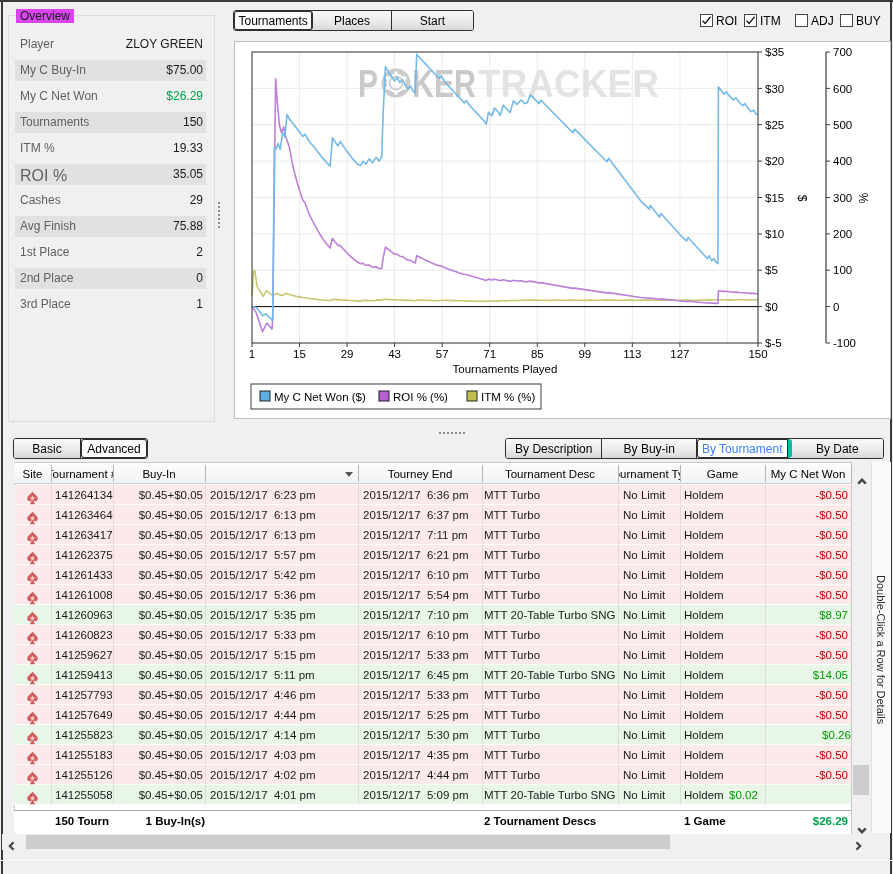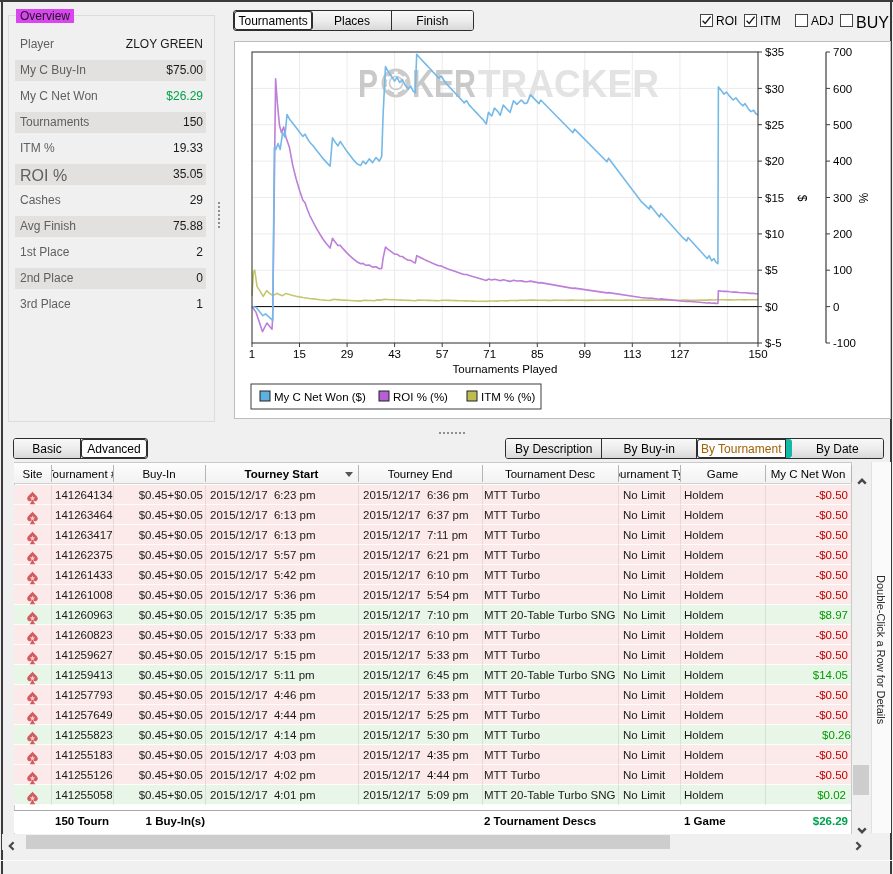--- a/index.html
+++ b/index.html
@@ -44,21 +44,21 @@
 <div style="position:absolute;left:218px;top:206px;width:2px;height:2px;background:#8f8f8f"></div>
 <div style="position:absolute;left:218px;top:210px;width:2px;height:2px;background:#8f8f8f"></div>
 <div style="position:absolute;left:218px;top:214px;width:2px;height:2px;background:#8f8f8f"></div>
 <div style="position:absolute;left:218px;top:218px;width:2px;height:2px;background:#8f8f8f"></div>
 <div style="position:absolute;left:218px;top:222px;width:2px;height:2px;background:#8f8f8f"></div>
 <div style="position:absolute;left:218px;top:226px;width:2px;height:2px;background:#8f8f8f"></div>
 
 <div style="position:absolute;left:233px;top:10px;width:241px;height:21px;border:1px solid #2e2e2e;border-radius:3px;overflow:hidden;display:flex;box-sizing:border-box;background:#fff">
     <div style="width:80px;background:#fdfdfd;border-right:1px solid #2e2e2e;box-shadow:inset 0 0 0 1px #2e2e2e;border-radius:3px;display:flex;align-items:center;justify-content:center;font-size:12px;color:#000;box-sizing:border-box">Tournaments</div>
     <div style="width:79px;background:linear-gradient(#f8f8f8,#ebebeb 55%,#d8d8d8);border-right:1px solid #2e2e2e;display:flex;align-items:center;justify-content:center;font-size:12px;color:#000;box-sizing:border-box">Places</div>
-    <div style="width:82px;background:linear-gradient(#f8f8f8,#ebebeb 55%,#d8d8d8);display:flex;align-items:center;justify-content:center;font-size:12px;color:#000;box-sizing:border-box">Finish</div>
+    <div style="width:82px;background:linear-gradient(#f8f8f8,#ebebeb 55%,#d8d8d8);display:flex;align-items:center;justify-content:center;font-size:12px;color:#000;box-sizing:border-box">Start</div>
   </div>
 <div style="position:absolute;left:700px;top:14px;width:60px;height:14px">
     <svg width="13" height="13" viewBox="0 0 13 13" style="position:absolute;left:0;top:0">
       <rect x="0.5" y="0.5" width="12" height="12" fill="#fff" stroke="#454545"></rect>
       <path d="M2.6 6.8 L5.2 9.4 L10.6 2.6" fill="none" stroke="#1a1a1a" stroke-width="1.4"></path>
     </svg>
     <span style="position:absolute;left:16px;top:0px;font-size:12px;color:#000">ROI</span>
   </div>
 <div style="position:absolute;left:744px;top:14px;width:60px;height:14px">
     <svg width="13" height="13" viewBox="0 0 13 13" style="position:absolute;left:0;top:0">
@@ -70,21 +70,21 @@
 <div style="position:absolute;left:795px;top:14px;width:60px;height:14px">
     <svg width="13" height="13" viewBox="0 0 13 13" style="position:absolute;left:0;top:0">
       <rect x="0.5" y="0.5" width="12" height="12" fill="#fff" stroke="#454545"></rect>
     </svg>
     <span style="position:absolute;left:16px;top:0px;font-size:12px;color:#000">ADJ</span>
   </div>
 <div style="position:absolute;left:840px;top:14px;width:60px;height:14px">
     <svg width="13" height="13" viewBox="0 0 13 13" style="position:absolute;left:0;top:0">
       <rect x="0.5" y="0.5" width="12" height="12" fill="#fff" stroke="#454545"></rect>
     </svg>
-    <span style="position:absolute;left:16px;top:0px;font-size:16px;color:#000">BUY</span>
+    <span style="position:absolute;left:16px;top:0px;font-size:12px;color:#000">BUY</span>
   </div>
 
 <div style="position:absolute;left:234px;top:41px;width:657px;height:378px;background:#ffffff;border:1px solid #bdbdbd">
 <svg width="657" height="378" viewBox="0 0 657 378" style="position:absolute;left:0;top:0;font-family:'Liberation Sans',sans-serif">
 <rect x="17.0" y="10.0" width="506.0" height="291.0" fill="#ffffff"></rect>
 <line x1="64.5" y1="10.0" x2="64.5" y2="301.0" stroke="#ebebeb" stroke-width="1"></line>
 <line x1="112.1" y1="10.0" x2="112.1" y2="301.0" stroke="#ebebeb" stroke-width="1"></line>
 <line x1="159.6" y1="10.0" x2="159.6" y2="301.0" stroke="#ebebeb" stroke-width="1"></line>
 <line x1="207.2" y1="10.0" x2="207.2" y2="301.0" stroke="#ebebeb" stroke-width="1"></line>
 <line x1="254.7" y1="10.0" x2="254.7" y2="301.0" stroke="#ebebeb" stroke-width="1"></line>
@@ -199,31 +199,30 @@
 <div style="position:absolute;left:459px;top:432px;width:2px;height:2px;background:#8f8f8f"></div>
 <div style="position:absolute;left:463px;top:432px;width:2px;height:2px;background:#8f8f8f"></div>
 
 <div style="position:absolute;left:13px;top:438px;width:135px;height:21px;border:1px solid #2e2e2e;border-radius:3px;overflow:hidden;display:flex;box-sizing:border-box;background:#fff">
     <div style="width:68px;background:linear-gradient(#f8f8f8,#ebebeb 55%,#d8d8d8);border-right:1px solid #2e2e2e;display:flex;align-items:center;justify-content:center;font-size:12px;color:#000;box-sizing:border-box">Basic</div>
     <div style="width:67px;background:#fdfdfd;box-shadow:inset 0 0 0 1px #2e2e2e;border-radius:3px;display:flex;align-items:center;justify-content:center;font-size:12px;color:#000;box-sizing:border-box">Advanced</div>
   </div>
 <div style="position:absolute;left:505px;top:438px;width:379px;height:21px;border:1px solid #2e2e2e;border-radius:3px;overflow:hidden;display:flex;box-sizing:border-box;background:#fff">
     <div style="width:97px;background:linear-gradient(#f8f8f8,#ebebeb 55%,#d8d8d8);border-right:1px solid #2e2e2e;display:flex;align-items:center;justify-content:center;font-size:12px;color:#000;box-sizing:border-box">By Description</div>
     <div style="width:95px;background:linear-gradient(#f8f8f8,#ebebeb 55%,#d8d8d8);border-right:1px solid #2e2e2e;display:flex;align-items:center;justify-content:center;font-size:12px;color:#000;box-sizing:border-box">By Buy-in</div>
-    <div style="width:95px;background:#fdfdfd;border-right:6px solid #14b8a6;box-shadow:inset 0 0 0 1px #2e2e2e;border-radius:3px;display:flex;align-items:center;justify-content:center;font-size:12px;color:#a16207;box-sizing:border-box">By Tournament</div>
+    <div style="width:95px;background:#fdfdfd;border-right:4px solid #14b8a6;box-shadow:inset 0 0 0 1px #2e2e2e;border-radius:3px;display:flex;align-items:center;justify-content:center;font-size:12px;color:#3b82f6;box-sizing:border-box">By Tournament</div>
     <div style="width:92px;background:linear-gradient(#f8f8f8,#ebebeb 55%,#d8d8d8);display:flex;align-items:center;justify-content:center;font-size:12px;color:#000;box-sizing:border-box">By Date</div>
   </div>
 
 <div style="position:absolute;left:14px;top:462px;width:838px;height:372px;border:1px solid #c9c9c9;border-bottom:none;background:#fff"></div>
 
 <div style="position:absolute;left:14px;top:463px;width:837px;height:21px;background:linear-gradient(#fdfdfd,#f2f2f2);border-bottom:1px solid #cfcfcf">
 <div style="position:absolute;left:0px;top:0;width:37px;height:21px;overflow:hidden;display:flex;align-items:center;justify-content:center;white-space:nowrap;font-size:11.5px">Site</div>
 <div style="position:absolute;left:37px;top:0;width:62px;height:21px;overflow:hidden;display:flex;align-items:center;justify-content:center;white-space:nowrap;font-size:11.5px">Tournament #</div>
 <div style="position:absolute;left:99px;top:0;width:92px;height:21px;overflow:hidden;display:flex;align-items:center;justify-content:center;white-space:nowrap;font-size:11.5px">Buy-In</div>
-<div style="position:absolute;left:191px;top:0;width:153px;height:21px;font-weight:bold;overflow:hidden;display:flex;align-items:center;justify-content:center;white-space:nowrap;font-size:11.5px">Tourney Start</div>
 <div style="position:absolute;left:344px;top:0;width:124px;height:21px;overflow:hidden;display:flex;align-items:center;justify-content:center;white-space:nowrap;font-size:11.5px">Tourney End</div>
 <div style="position:absolute;left:468px;top:0;width:136px;height:21px;overflow:hidden;display:flex;align-items:center;justify-content:center;white-space:nowrap;font-size:11.5px">Tournament Desc</div>
 <div style="position:absolute;left:604px;top:0;width:62px;height:21px;overflow:hidden;display:flex;align-items:center;justify-content:center;white-space:nowrap;font-size:11.5px">Tournament Typ</div>
 <div style="position:absolute;left:666px;top:0;width:85px;height:21px;overflow:hidden;display:flex;align-items:center;justify-content:center;white-space:nowrap;font-size:11.5px">Game</div>
 <div style="position:absolute;left:751px;top:0;width:86px;height:21px;overflow:hidden;display:flex;align-items:center;justify-content:center;white-space:nowrap;font-size:11.5px">My C Net Won</div>
 <div style="position:absolute;left:331px;top:9px;width:0;height:0;border-left:4px solid transparent;border-right:4px solid transparent;border-top:5px solid #555"></div>
 <div style="position:absolute;left:37px;top:2px;width:1px;height:17px;background:#b5b5b5"></div>
 <div style="position:absolute;left:99px;top:2px;width:1px;height:17px;background:#b5b5b5"></div>
 <div style="position:absolute;left:191px;top:2px;width:1px;height:17px;background:#b5b5b5"></div>
 <div style="position:absolute;left:344px;top:2px;width:1px;height:17px;background:#b5b5b5"></div>
@@ -449,21 +448,21 @@
         <path d="M6.5 0.5 C5.3 3.0 1.2 4.8 1.2 7.6 a2.6 2.6 0 0 0 4.3 2.0 C5.3 11.3 4.5 12.4 3.5 13.2 h6 C8.5 12.4 7.7 11.3 7.5 9.6 a2.6 2.6 0 0 0 4.3 -2.0 C11.8 4.8 7.7 3.0 6.5 0.5 Z" fill="#d05b60"></path>
         <path d="M6.5 4.2 L7.2 6.3 L9.3 6.6 L7.5 7.9 L8.2 10 L6.5 8.7 L4.8 10 L5.5 7.9 L3.7 6.6 L5.8 6.3 Z" fill="#f3cdc4"></path>
       </svg></div>
 <div class="c" style="left:41px;width:58px">1412550581</div>
 <div class="c" style="left:99px;width:90px;text-align:right">$0.45+$0.05</div>
 <div class="c" style="left:196px;width:148px">2015/12/17&nbsp; 4:01 pm</div>
 <div class="c" style="left:349px;width:119px">2015/12/17&nbsp; 5:09 pm</div>
 <div class="c" style="left:470px;width:134px">MTT 20-Table Turbo SNG</div>
 <div class="c" style="left:609px;width:57px">No Limit</div>
 <div class="c" style="left:670px;width:81px">Holdem</div>
-<div class="c" style="left:749px;width:83px;text-align:right;color:#009900">$0.02</div>
+<div class="c" style="left:715px;width:83px;text-align:left;color:#009900">$0.02</div>
 </div>
 <div style="position:absolute;left:51px;top:485px;width:1px;height:320px;background:rgba(150,130,130,0.18)"></div>
 <div style="position:absolute;left:113px;top:485px;width:1px;height:320px;background:rgba(150,130,130,0.18)"></div>
 <div style="position:absolute;left:205px;top:485px;width:1px;height:320px;background:rgba(150,130,130,0.18)"></div>
 <div style="position:absolute;left:358px;top:485px;width:1px;height:320px;background:rgba(150,130,130,0.18)"></div>
 <div style="position:absolute;left:482px;top:485px;width:1px;height:320px;background:rgba(150,130,130,0.18)"></div>
 <div style="position:absolute;left:618px;top:485px;width:1px;height:320px;background:rgba(150,130,130,0.18)"></div>
 <div style="position:absolute;left:680px;top:485px;width:1px;height:320px;background:rgba(150,130,130,0.18)"></div>
 <div style="position:absolute;left:765px;top:485px;width:1px;height:320px;background:rgba(150,130,130,0.18)"></div>
 

